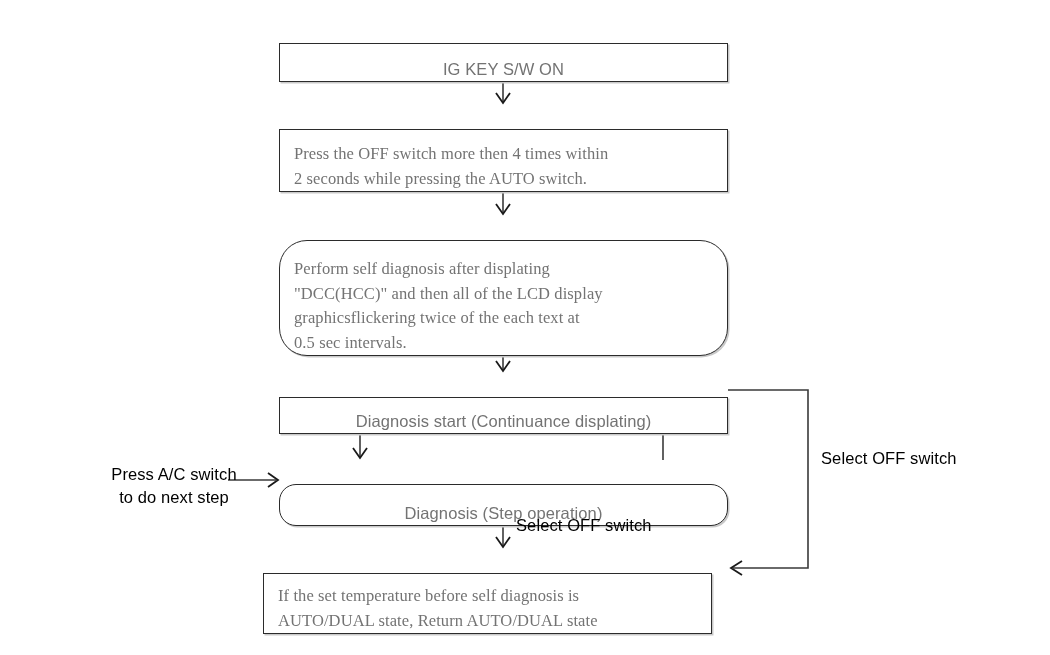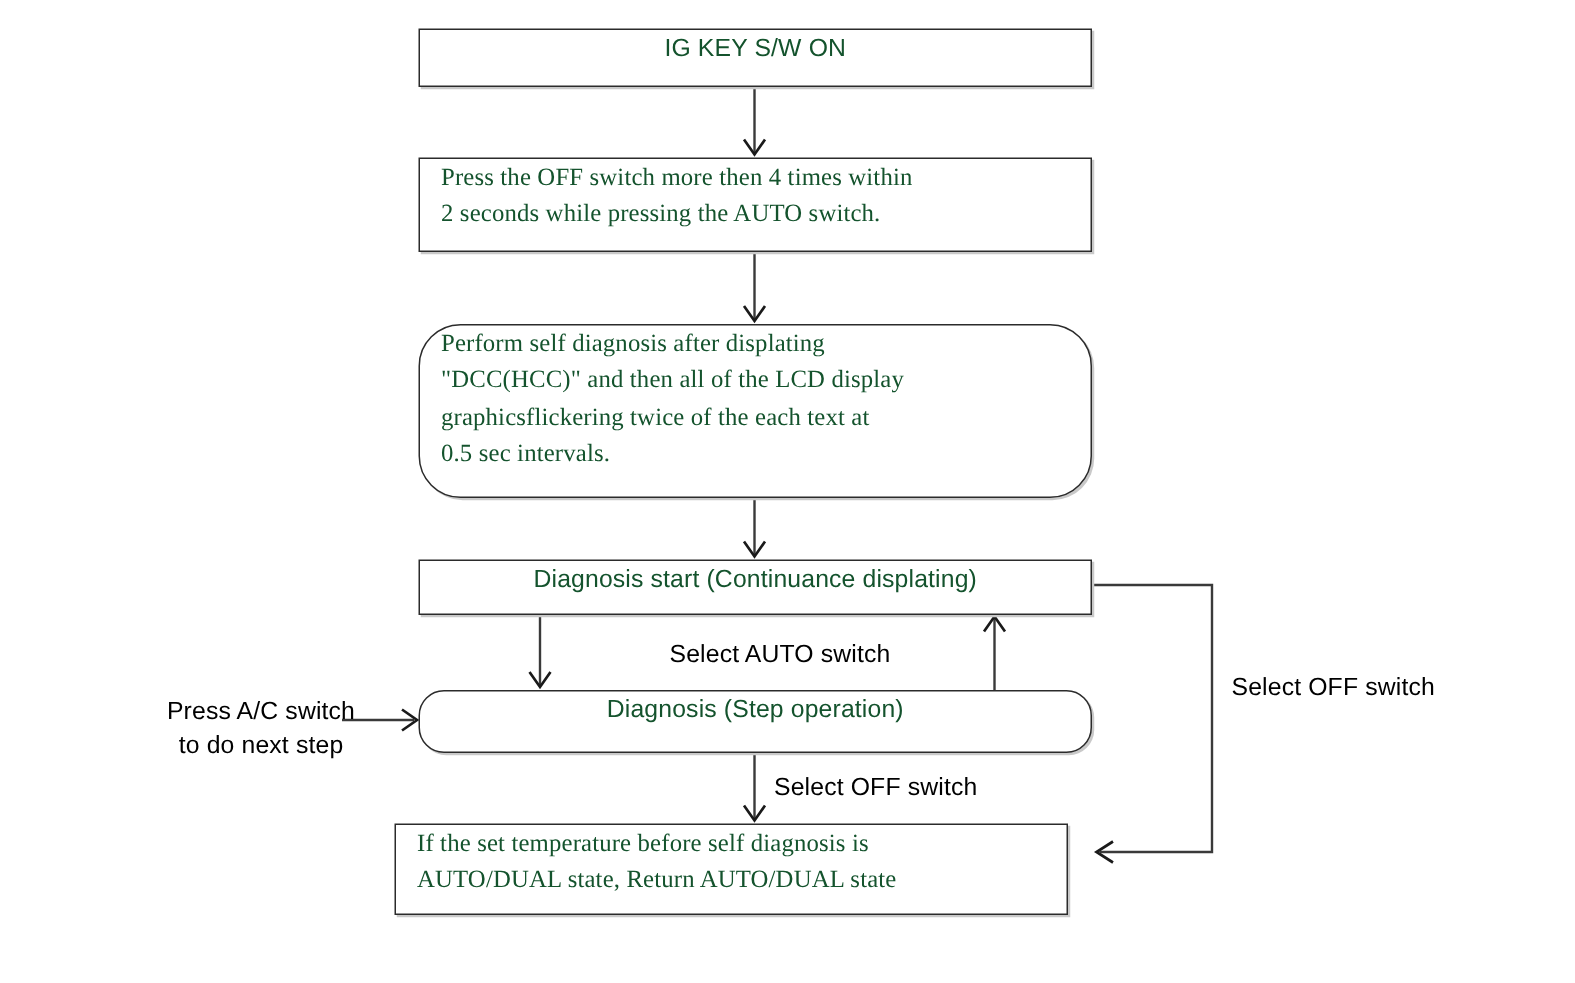--- a/index.html
+++ b/index.html
@@ -20,25 +20,26 @@
     overflow: hidden;
   }
   
   .node {
     position: absolute;
     box-sizing: border-box;
     border: 1.5px solid #2b2b2b;
     background: #ffffff;
     box-shadow: 1.5px 1.5px 0 0 #c9c9c9;
     display: flex;
-    align-items: flex-start;
-    color: #14532d;
+    align-items: flex-end;
+    color: #737373;
     font-size: 16.5px;
     line-height: 1.48;
     letter-spacing: 0.1px;
+    margin-top: 24px;
   }
   .node.center {
     justify-content: center;
     text-align: center;
   }
   .node.left {
     justify-content: flex-start;
     text-align: left;
     font-family: Liberation Serif, serif;
   }
@@ -148,21 +149,20 @@
 
   <div class="node center" style="left:279px; top:460px; width:449px; height:42px;border-radius:17px;">
     <span class="txt">Diagnosis (Step operation)</span>
   </div>
 
   <div class="node left" style="left:263px; top:549px; width:449px; height:61px;">
     <span class="txt">If the set temperature before self diagnosis is
 AUTO/DUAL state, Return AUTO/DUAL state</span>
   </div>
 
-  <div class="label" style="left:430px; top:425px; width:180px; text-align:center;">Select AUTO switch</div>
 
   <div class="label" style="left:516px; top:514px; width:180px; text-align:left;">Select OFF switch</div>
 
   <div class="label" style="left:821px; top:447px; width:200px; text-align:left;">Select OFF switch</div>
 
   <div class="label" style="left:84px; top:463px; width:180px; text-align:center;">Press A/C switch
 to do next step</div>
 
 </div>
 

